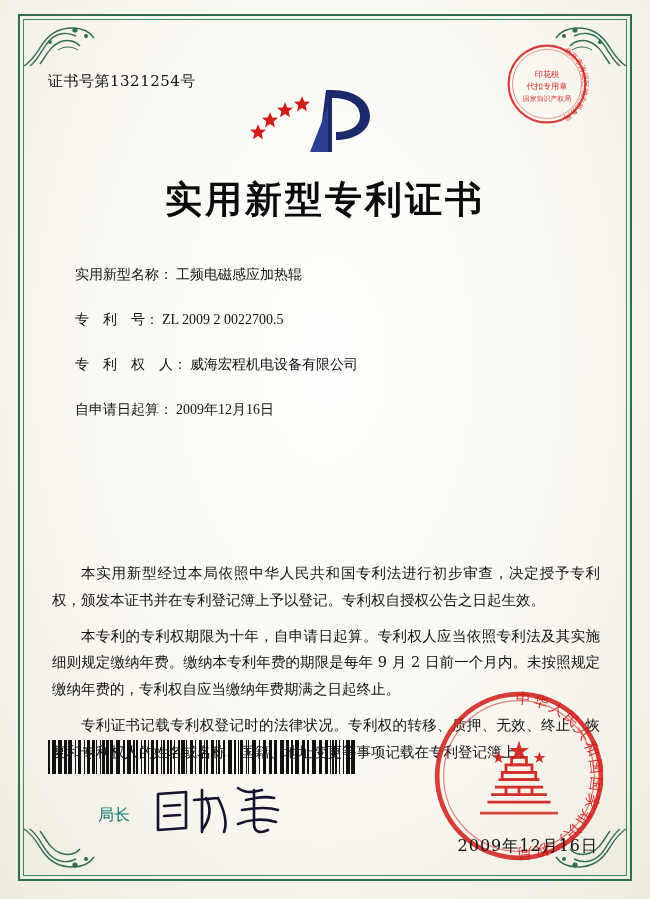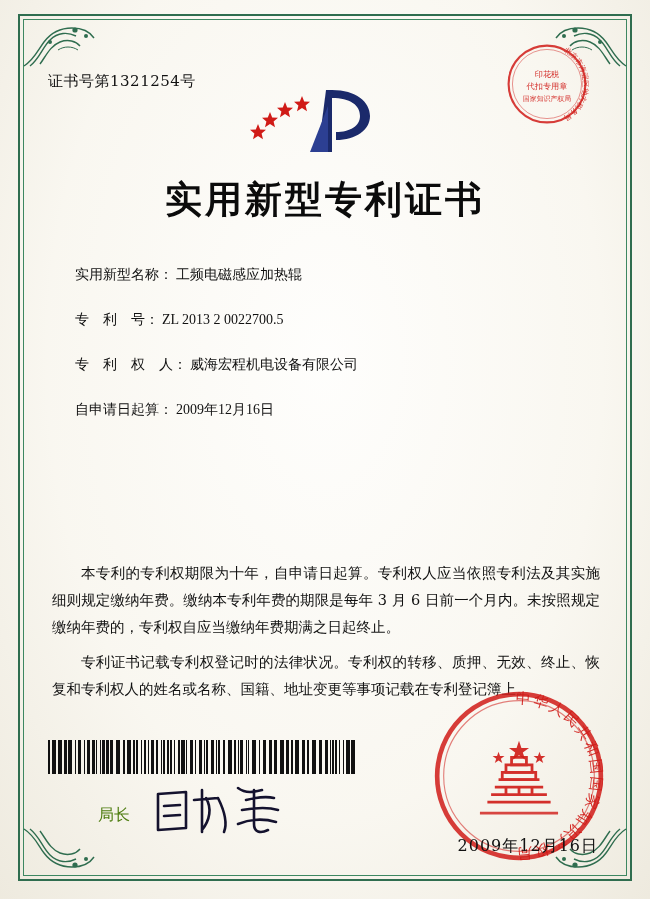--- a/index.html
+++ b/index.html
@@ -170,21 +170,21 @@
     height: 100%;
   }
 
   
   .sign-label {
     position: absolute;
     left: 98px;
     top: 805px;
     font-family: Liberation Serif, serif;
     font-size: 16px;
-    color: #4d7c0f;
+    color: #0f766e;
   }
   .signature {
     position: absolute;
     left: 150px;
     top: 780px;
     width: 140px;
     height: 62px;
     color: #14122e;
   }
   .signature svg { display:block; width:100%; height:100%; }
@@ -297,34 +297,35 @@
 
   <div class="doc-title">实用新型专利证书</div>
 
   <div class="fields">
     <div class="field-row">
       <span class="field-label">实用新型名称：</span>
       <span class="field-value">工频电磁感应加热辊</span>
     </div>
     <div class="field-row">
       <span class="field-label">专　利　号：</span>
-      <span class="field-value">ZL 2013 2 0022700.5</span>
+      <span class="field-value">ZL 2009 2 0022700.5</span>
     </div>
     <div class="field-row">
       <span class="field-label">专　利　权　人：</span>
       <span class="field-value">威海宏程机电设备有限公司</span>
     </div>
     <div class="field-row">
       <span class="field-label">自申请日起算：</span>
       <span class="field-value">2009年12月16日</span>
     </div>
   </div>
 
   <div class="paragraphs">
-    <p>本专利的专利权期限为十年，自申请日起算。专利权人应当依照专利法及其实施细则规定缴纳年费。缴纳本专利年费的期限是每年 3 月 6 日前一个月内。未按照规定缴纳年费的，专利权自应当缴纳年费期满之日起终止。</p>
+    <p>本实用新型经过本局依照中华人民共和国专利法进行初步审查，决定授予专利权，颁发本证书并在专利登记簿上予以登记。专利权自授权公告之日起生效。</p>
+    <p>本专利的专利权期限为十年，自申请日起算。专利权人应当依照专利法及其实施细则规定缴纳年费。缴纳本专利年费的期限是每年 9 月 2 日前一个月内。未按照规定缴纳年费的，专利权自应当缴纳年费期满之日起终止。</p>
     <p>专利证书记载专利权登记时的法律状况。专利权的转移、质押、无效、终止、恢复和专利权人的姓名或名称、国籍、地址变更等事项记载在专利登记簿上。</p>
   </div>
 
   <div class="barcode">
       <i style="width: 2px; margin-right: 2px;"></i>
       <i style="width: 4px; margin-right: 2px;"></i>
       <i style="width: 4px; margin-right: 2px;"></i>
       <i style="width: 3px; margin-right: 1px;"></i>
       <i style="width: 4px; margin-right: 3px;"></i>
       <i style="width: 1px; margin-right: 2px;"></i>

